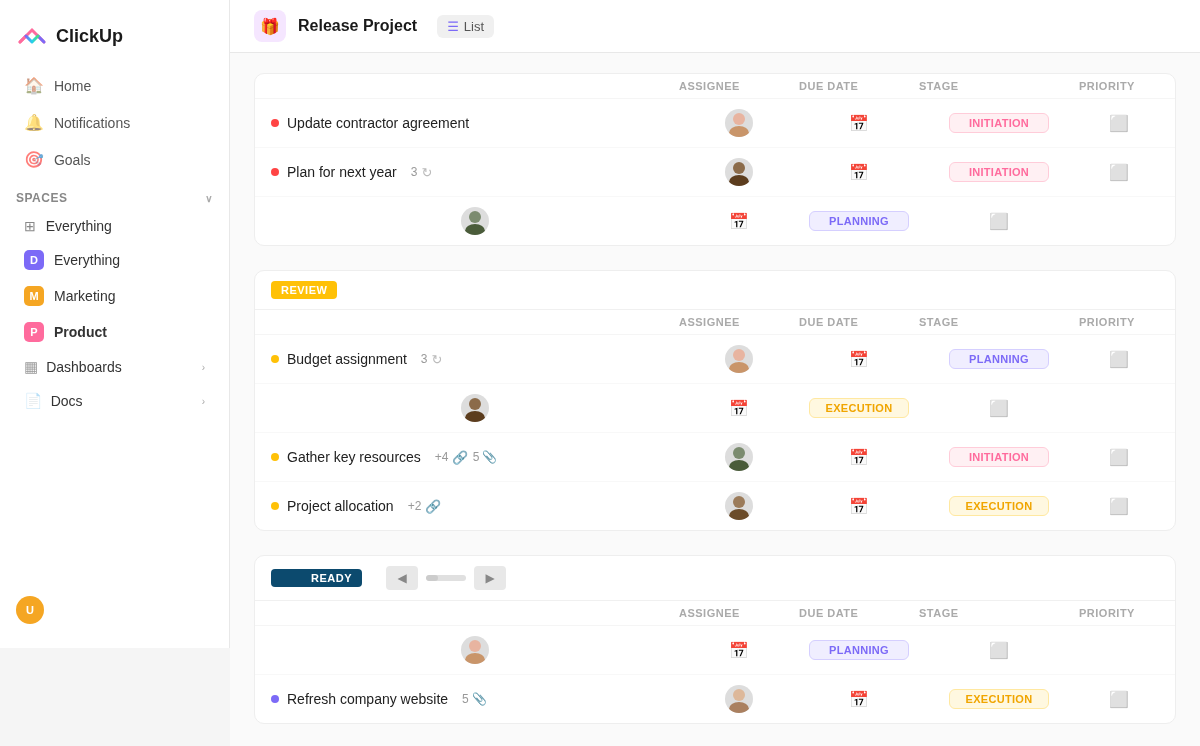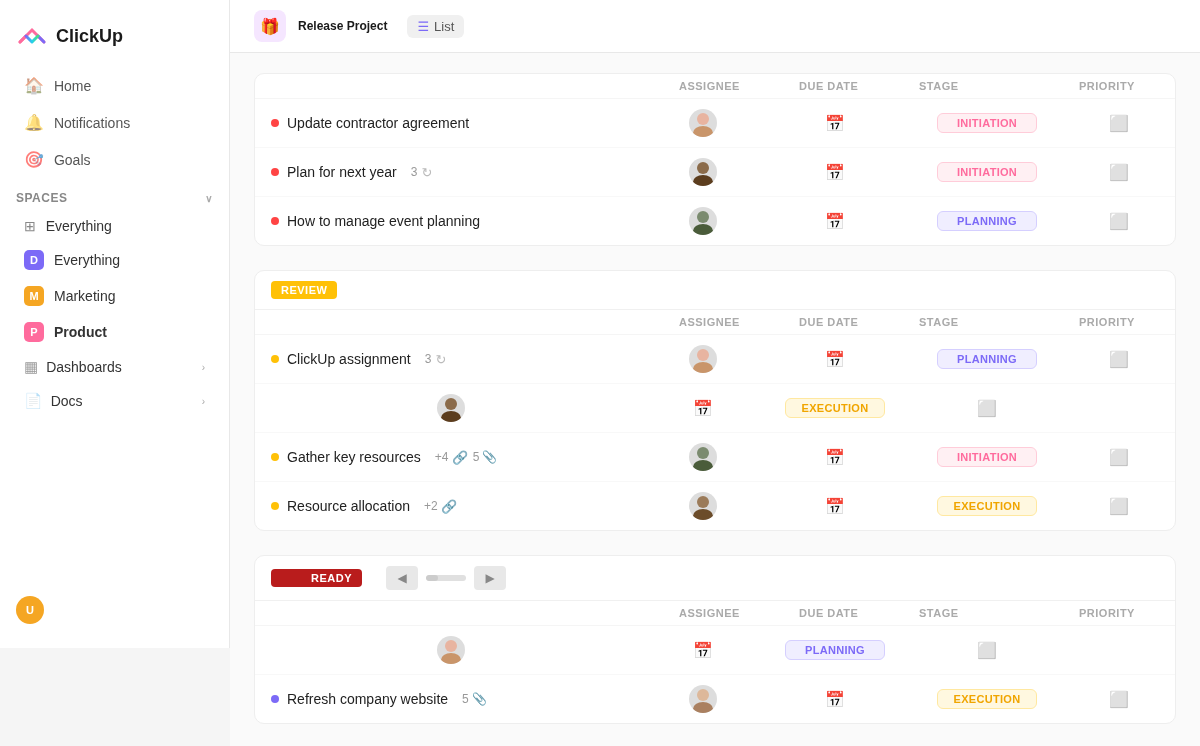--- a/index.html
+++ b/index.html
@@ -87,21 +87,21 @@
       border-bottom: 1px solid #e8e8e8;
       padding: 10px 24px;
       display: flex; align-items: center; gap: 12px;
       position: sticky; top: 0; z-index: 10;
     }
     .top-bar-icon {
       width: 32px; height: 32px; background: #f5e6ff; border-radius: 8px;
       display: flex; align-items: center; justify-content: center; font-size: 16px;
     }
     .page-title {
-      font-size: 12px; font-weight: 700; color: #1a1a1a;
+      font-size: 16px; font-weight: 700; color: #1a1a1a;
     }
     .view-badge {
       display: flex; align-items: center; gap: 5px;
       background: #f0f0f0; border-radius: 6px; padding: 4px 10px;
       font-size: 13px; color: #555; margin-left: 8px;
     }
 
     .content-area {
       padding: 20px 24px;
     }
@@ -119,21 +119,21 @@
       display: flex; align-items: center; gap: 8px;
       padding: 10px 16px;
       border-bottom: 1px solid #f0f0f0;
     }
     .group-badge {
       padding: 3px 10px; border-radius: 4px;
       font-size: 11px; font-weight: 700; text-transform: uppercase; letter-spacing: 0.5px;
     }
     .badge-issues { background: #ff6b9d; color: #fff; }
     .badge-review { background: #ffc107; color: #fff; }
-    .badge-ready { background: #b91c1c; color: #fff; padding-left: 40px; }
+    .badge-ready { background: #0c4a6e; color: #fff; padding-left: 40px; }
 
     
     .col-headers {
       display: grid;
       grid-template-columns: 1fr 120px 120px 160px 80px;
       padding: 6px 16px;
       border-bottom: 1px solid #f5f5f5;
     }
     .col-header-text {
       font-size: 11px; font-weight: 600; color: #aaa; text-transform: uppercase; letter-spacing: 0.5px;
@@ -141,21 +141,20 @@
     .col-header-text:first-child { text-align: left; }
 
     
     .task-row {
       display: grid;
       grid-template-columns: 1fr 120px 120px 160px 80px;
       align-items: center;
       padding: 10px 16px;
       border-bottom: 1px solid #f8f8f8;
       cursor: pointer;
-      gap: 12px;
     }
     .task-row:last-child { border-bottom: none; }
 
     .task-left {
       display: flex; align-items: center; gap: 8px;
     }
     .task-dot {
       width: 8px; height: 8px; border-radius: 50%; flex-shrink: 0;
     }
     .task-name {
@@ -350,24 +349,20 @@
           </div>
         <div class="stage-cell">
             <span class="stage-tag stage-initiation">INITIATION</span>
           </div>
         <div class="priority-cell">
             <span class="priority-icon">⬜</span>
           </div>
       </div>
 
       <div class="task-row">
-        <div class="task-left">
-          <span class="task-dot" style="background:#ff4444;"></span>
-          <span class="task-name">How to manage event planning</span>
-        </div>
         <div class="assignee-cell">
           <div class="avatar">
             <svg viewBox="0 0 28 28">
                 <circle cx="14" cy="10" r="6" fill="#7B8B6F"></circle>
                 <ellipse cx="14" cy="24" rx="10" ry="7" fill="#4a5c3a"></ellipse>
               </svg>
           </div>
         </div>
         <div class="due-cell">
             <span class="due-icon">📅</span>
@@ -389,21 +384,21 @@
         <div class="col-header-text"></div>
         <div class="col-header-text">ASSIGNEE</div>
         <div class="col-header-text">DUE DATE</div>
         <div class="col-header-text">STAGE</div>
         <div class="col-header-text">PRIORITY</div>
       </div>
 
       <div class="task-row">
         <div class="task-left">
           <span class="task-dot" style="background:#ffc107;"></span>
-          <span class="task-name">ClickUp assignment</span>
+          <span class="task-name">Budget assignment</span>
           <div class="task-meta">
             <span class="meta-badge">3</span>
             <span class="meta-icon">↻</span>
           </div>
         </div>
         <div class="assignee-cell">
           <div class="avatar">
             <svg viewBox="0 0 28 28">
                 <circle cx="14" cy="10" r="6" fill="#e8b4a0"></circle>
                 <ellipse cx="14" cy="24" rx="10" ry="7" fill="#c9956a"></ellipse>
@@ -466,21 +461,21 @@
             <span class="stage-tag stage-initiation">INITIATION</span>
           </div>
         <div class="priority-cell">
             <span class="priority-icon">⬜</span>
           </div>
       </div>
 
       <div class="task-row">
         <div class="task-left">
           <span class="task-dot" style="background:#ffc107;"></span>
-          <span class="task-name">Resource allocation</span>
+          <span class="task-name">Project allocation</span>
           <div class="task-meta">
             <span class="meta-badge">+2</span>
             <span class="meta-icon">🔗</span>
           </div>
         </div>
         <div class="assignee-cell">
           <div class="avatar">
             <svg viewBox="0 0 28 28">
                 <circle cx="14" cy="10" r="6" fill="#9B7B5A"></circle>
                 <ellipse cx="14" cy="24" rx="10" ry="7" fill="#6b4c2a"></ellipse>

